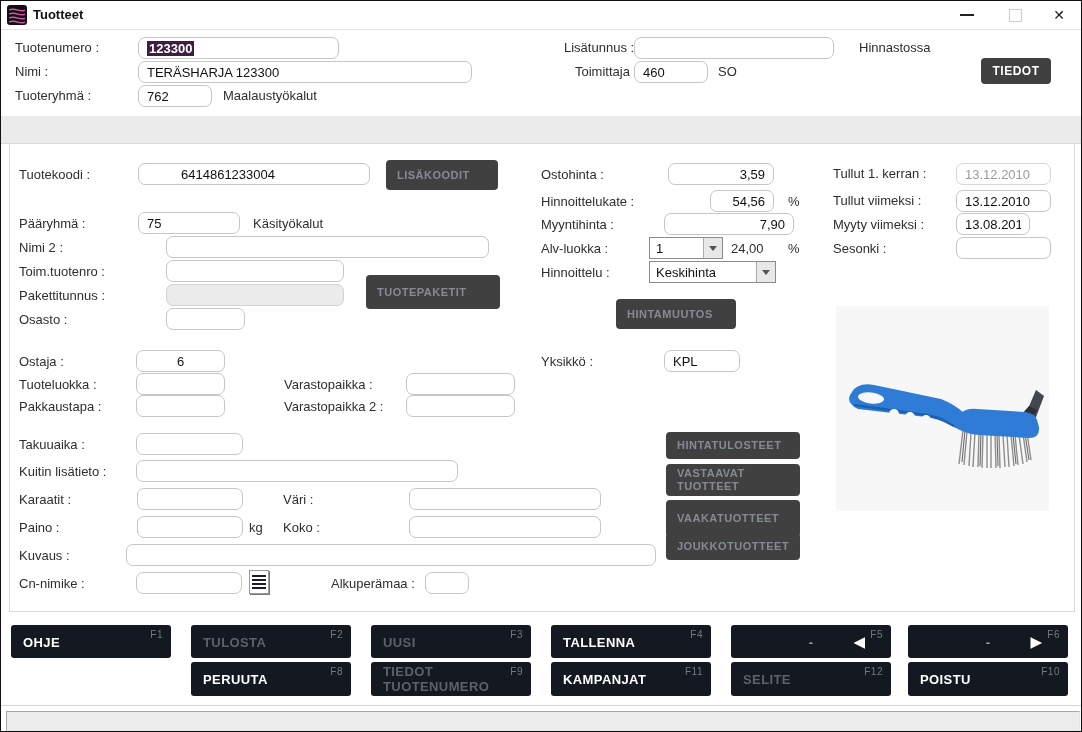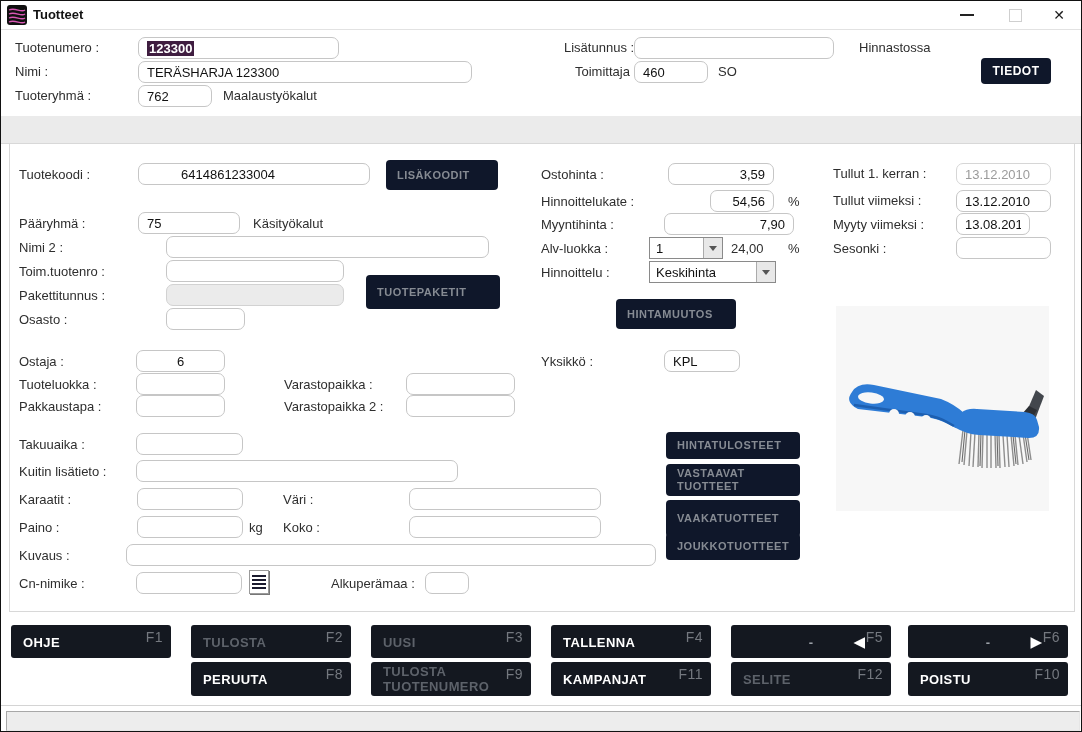--- a/index.html
+++ b/index.html
@@ -18,21 +18,21 @@
   .val{position:absolute;font-size:13px;color:#2e2e2e;white-space:nowrap;}
   .inp{position:absolute;height:22px;border:1px solid #c6c6c6;border-radius:7px;background:#fff;
        font-family:"Liberation Sans",sans-serif;font-size:13px;color:#111;padding:0 8px;box-sizing:border-box;outline:none;}
   .inp.num{text-align:right;}
   .inp.center{text-align:center;}
   .inp.dis{background:#ebebeb;border-color:#d2d2d2;}
   .inp.ghost{color:#9b9b9b;border-color:#d6d6d6;}
   .selwrap{position:absolute;height:22px;border:1px solid #c6c6c6;border-radius:7px;background:#fff;
        font-size:13px;padding:0 8px;box-sizing:border-box;display:flex;align-items:center;}
   .selwrap .sel{background:#3f1d40;color:#fff;padding:0 2px;font-weight:bold;}
-  .darkbtn{position:absolute;background:#0f172a;border-radius:4px;color:#868b93;font-size:11px;font-weight:bold;
+  .darkbtn{position:absolute;background:#404040;border-radius:4px;color:#868b93;font-size:11px;font-weight:bold;
        letter-spacing:.5px;display:flex;align-items:center;padding:8px 11px;box-sizing:border-box;cursor:pointer;line-height:13px;}
   .darkbtn.white{color:#fff;font-size:12px;justify-content:center;}
   
   .tabstrip{position:absolute;left:0;top:115px;width:100%;height:28px;background:#ebebeb;box-sizing:border-box;border-bottom:1px solid #d8d8d8;}
   .tabs{position:absolute;left:8px;top:115px;height:28px;display:flex;align-items:flex-end;z-index:5;}
   .tab{background:#e6e6e6;border:1px solid #c7c7c7;border-bottom:0;height:23px;line-height:23px;
        padding:0 11px;font-size:12.5px;color:#2f2f2f;margin-right:-1px;cursor:pointer;white-space:nowrap;}
   .tab.active{background:#fff;height:27px;line-height:27px;border-color:#b5b5b5;margin-bottom:-1px;z-index:6;position:relative;}
   .tab.gap{margin-left:12px;}
   .panel{position:absolute;left:8px;top:142px;width:1066px;height:469px;background:#fff;border:1px solid #d8d8d8;box-sizing:border-box;}
@@ -43,21 +43,21 @@
   .combo .cbtn::after{content:"";position:absolute;left:5px;top:8px;border:4px solid transparent;border-top:5px solid #555;}
   
   .cnicon{position:absolute;width:20px;height:24px;background:#fff;border:1px solid #9a9a9a;box-shadow:1px 1px 0 #777;box-sizing:border-box;cursor:pointer;
      background-image:repeating-linear-gradient(#1a1a2e 0 2px,#fff 2px 4px);background-clip:content-box;padding:2px;}
   
   .pimg{position:absolute;left:835px;top:305px;width:213px;height:205px;}
   
   .bbtn{position:absolute;background:#141820;border-radius:3px;color:#fff;cursor:pointer;}
   .bbtn .blab{position:absolute;left:12px;top:50%;transform:translateY(-50%);font-size:13px;font-weight:bold;letter-spacing:.4px;line-height:15px;}
   .bbtn.dis2 .blab{color:#5d626a;}
-  .bbtn .fkey{position:absolute;right:8px;top:4px;font-size:14px;color:#74787f;letter-spacing:.5px;}
+  .bbtn .fkey{position:absolute;right:8px;top:4px;font-size:10px;color:#74787f;letter-spacing:.5px;}
   .bbtn .blab.ctr{left:50%;transform:translate(-50%,-50%);color:#9ba0a7;}
   .bbtn .arrow{position:absolute;right:26px;top:50%;transform:translateY(-50%);color:#fff;font-size:15px;}
   .footersep{position:absolute;left:0;top:704px;width:100%;border-top:1px solid #d4d4d4;}
   .statusbar{position:absolute;left:5px;top:710px;width:1072px;height:18px;background:#ededed;
      border:1px solid;border-color:#a8a8a8 #e6e6e6 #e6e6e6 #a8a8a8;}
 </style>
 </head>
 <body>
 
 <div class="win">
@@ -276,21 +276,21 @@
   <div class="bbtn" style="left:907px;top:624px;width:160px;height:33px;">
     <span class="blab ctr">-</span>
     <span class="arrow">▶</span>
     <span class="fkey">F6</span>
   </div>
   <div class="bbtn" style="left:190px;top:661px;width:160px;height:34px;">
     <span class="blab">PERUUTA</span>
     <span class="fkey">F8</span>
   </div>
   <div class="bbtn dis2" style="left:370px;top:661px;width:160px;height:34px;">
-    <span class="blab" style="width:120px;white-space:normal;">TULOSTA TUOTENUMERO</span>
+    <span class="blab" style="width:120px;white-space:normal;">TIEDOT TUOTENUMERO</span>
     <span class="fkey">F9</span>
   </div>
   <div class="bbtn" style="left:550px;top:661px;width:160px;height:34px;">
     <span class="blab">KAMPANJAT</span>
     <span class="fkey">F11</span>
   </div>
   <div class="bbtn dis2" style="left:730px;top:661px;width:160px;height:34px;">
     <span class="blab">SELITE</span>
     <span class="fkey">F12</span>
   </div>

